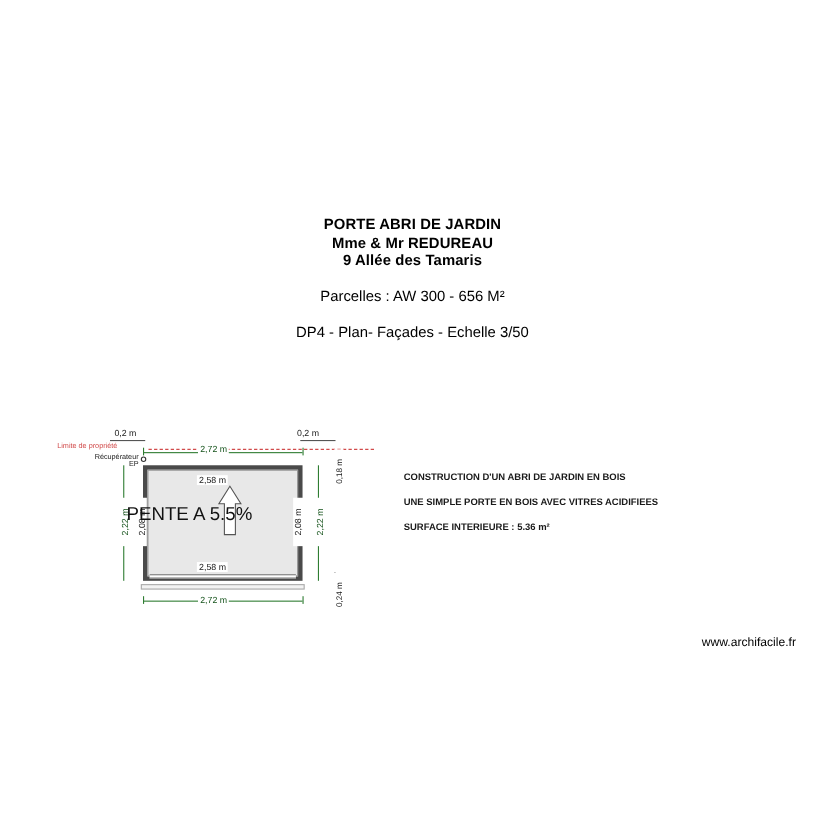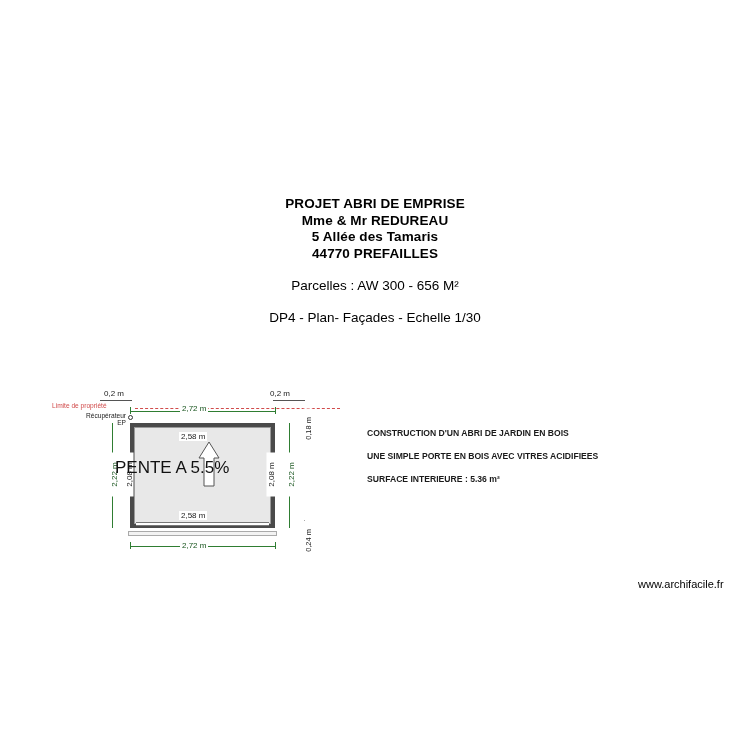--- a/index.html
+++ b/index.html
@@ -179,26 +179,25 @@
     white-space: nowrap;
   }
   .arrow {
     position: absolute;
   }
 </style>
 </head>
 <body>
 
 <div class="title-block">
-  <div class="title-line">PROJET ABRI DE EMPRISE</div>
+  <div class="title-line">PORTE ABRI DE JARDIN</div>
   <div class="title-line">Mme &amp; Mr REDUREAU</div>
-  <div class="title-line">5 Allée des Tamaris</div>
-  <div class="title-line">44770 PREFAILLES</div>
+  <div class="title-line">9 Allée des Tamaris</div>
   <div class="title-parcels">Parcelles : AW 300 - 656 M²</div>
-  <div class="title-dp4">DP4 - Plan- Façades - Echelle 1/30</div>
+  <div class="title-dp4">DP4 - Plan- Façades - Echelle 3/50</div>
 </div>
 
 <div class="desc-block">
   <div class="desc-para">CONSTRUCTION D'UN ABRI DE JARDIN EN BOIS</div>
   <div class="desc-para">UNE SIMPLE PORTE EN BOIS AVEC VITRES ACIDIFIEES</div>
   <div class="desc-para">SURFACE INTERIEURE : 5.36 m²</div>
 </div>
 
 <div class="site-url">www.archifacile.fr</div>
 

